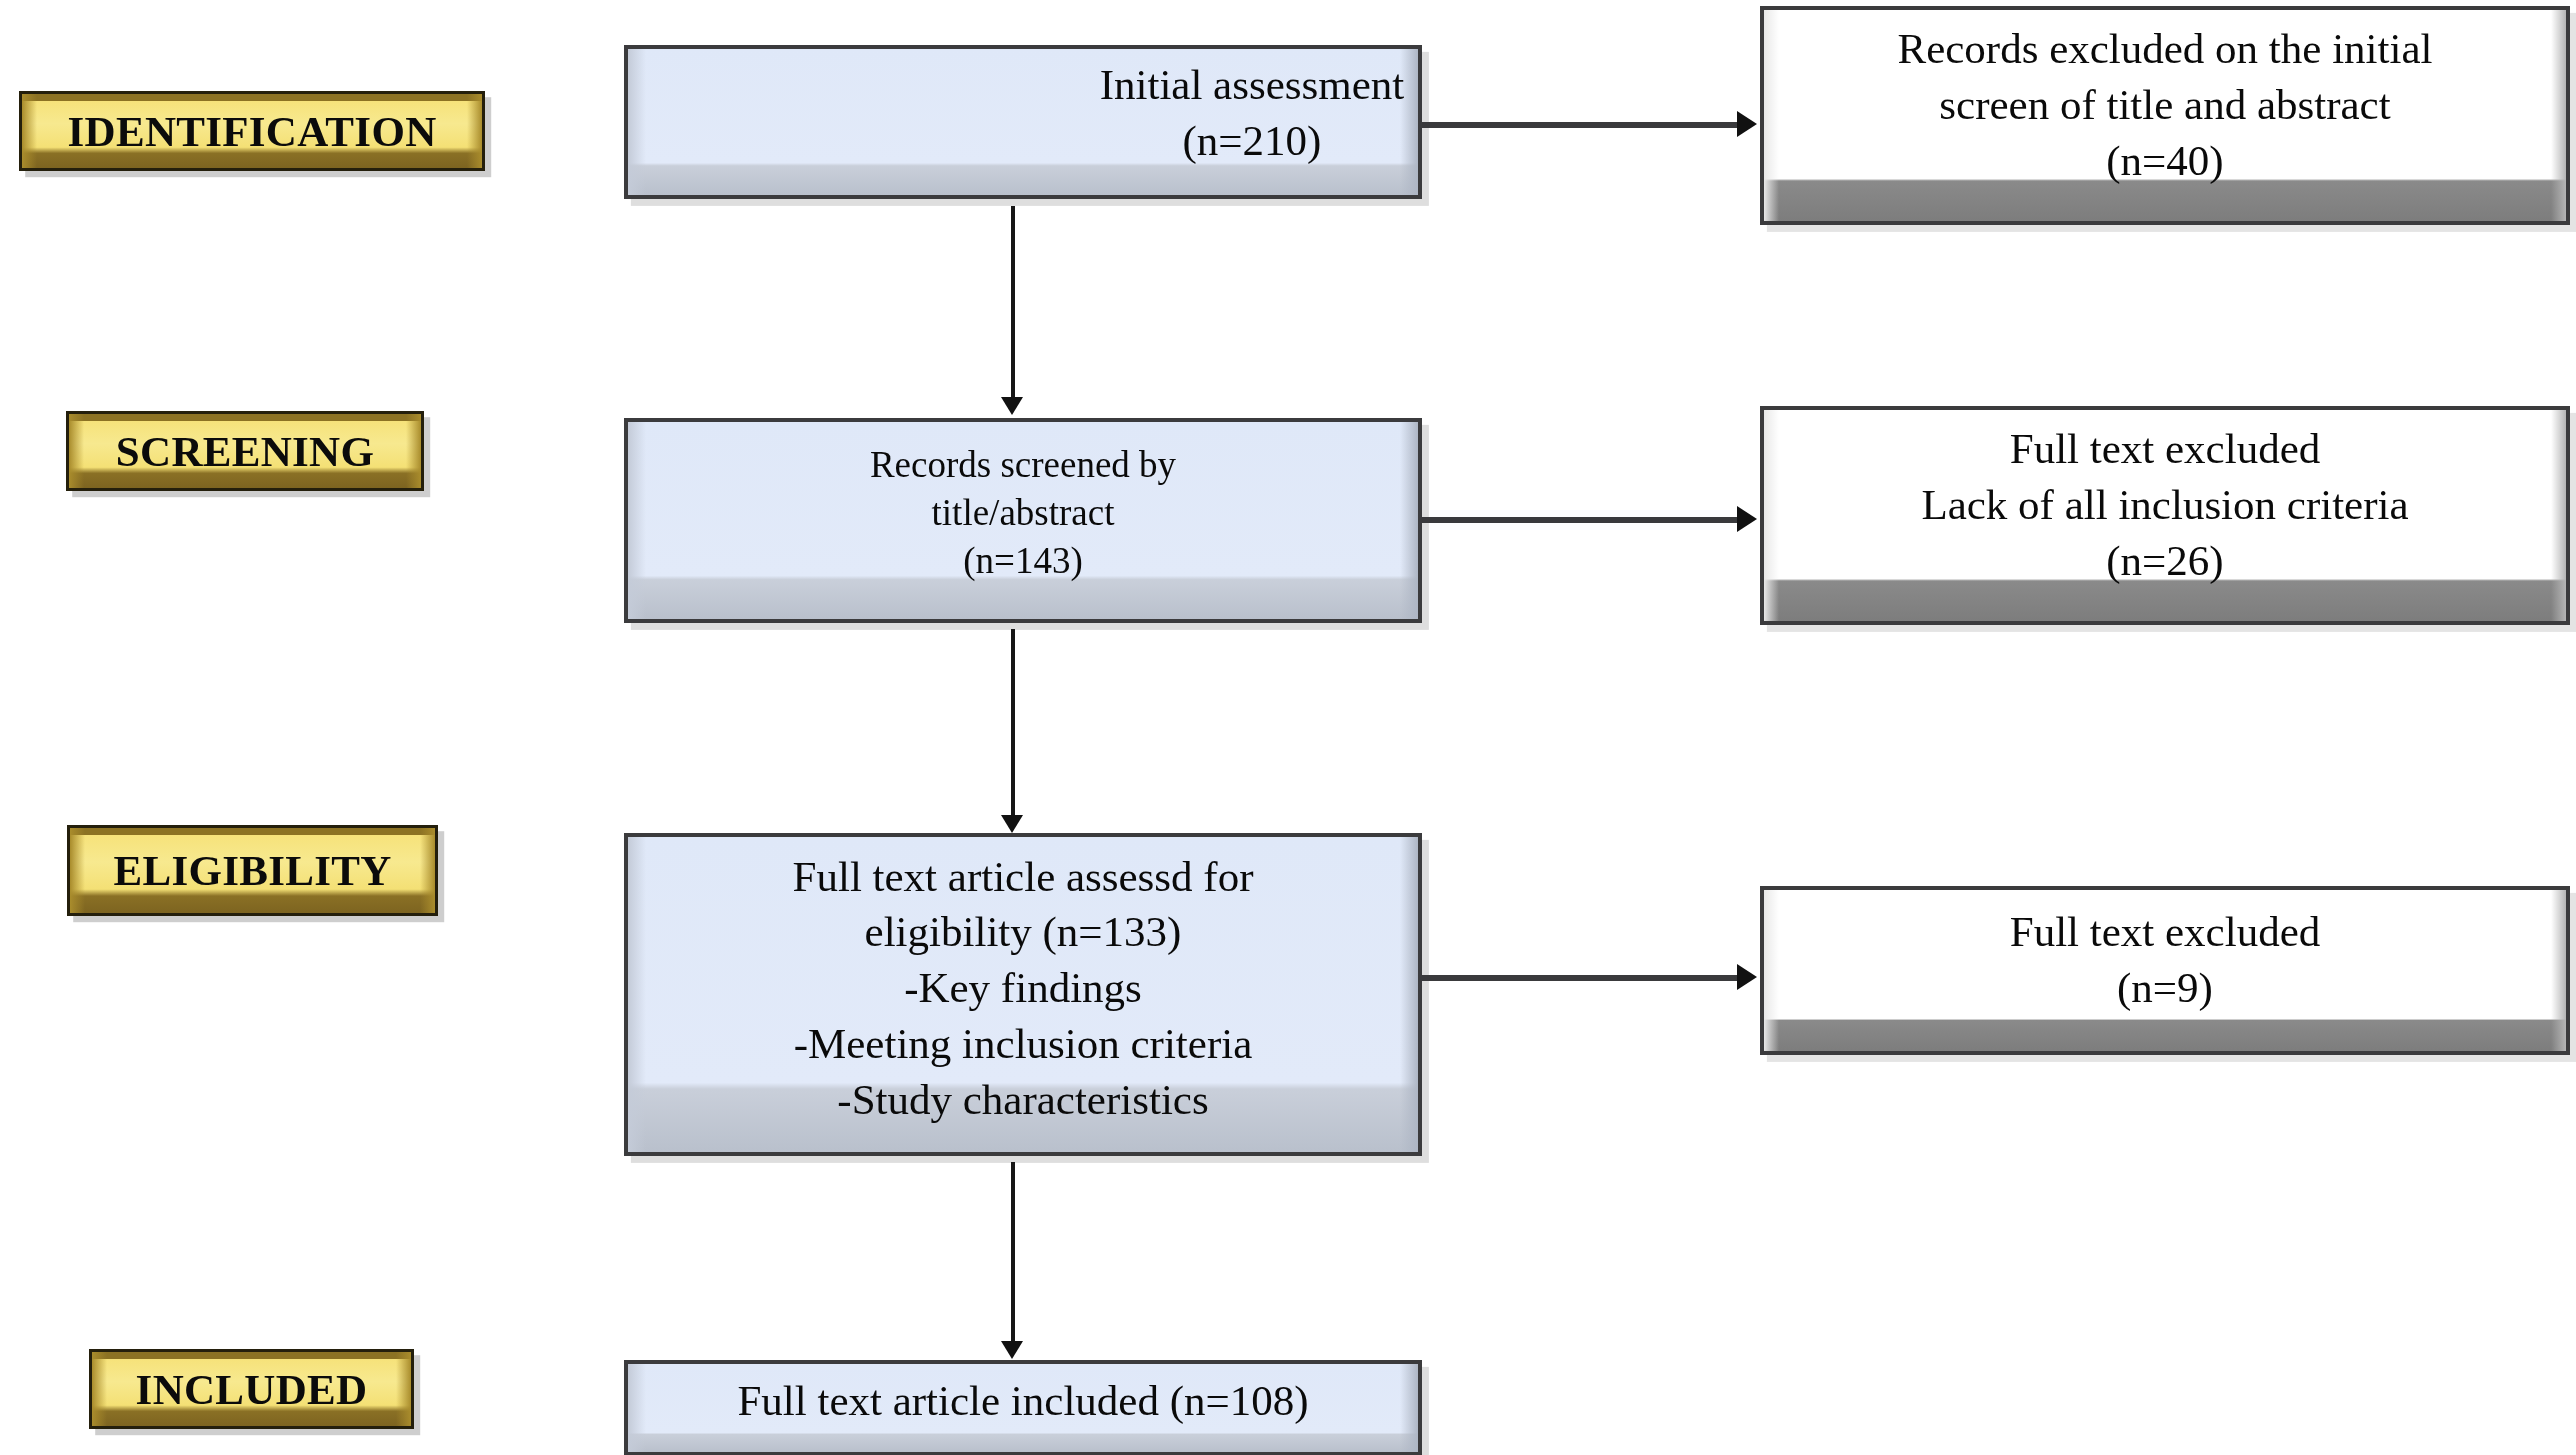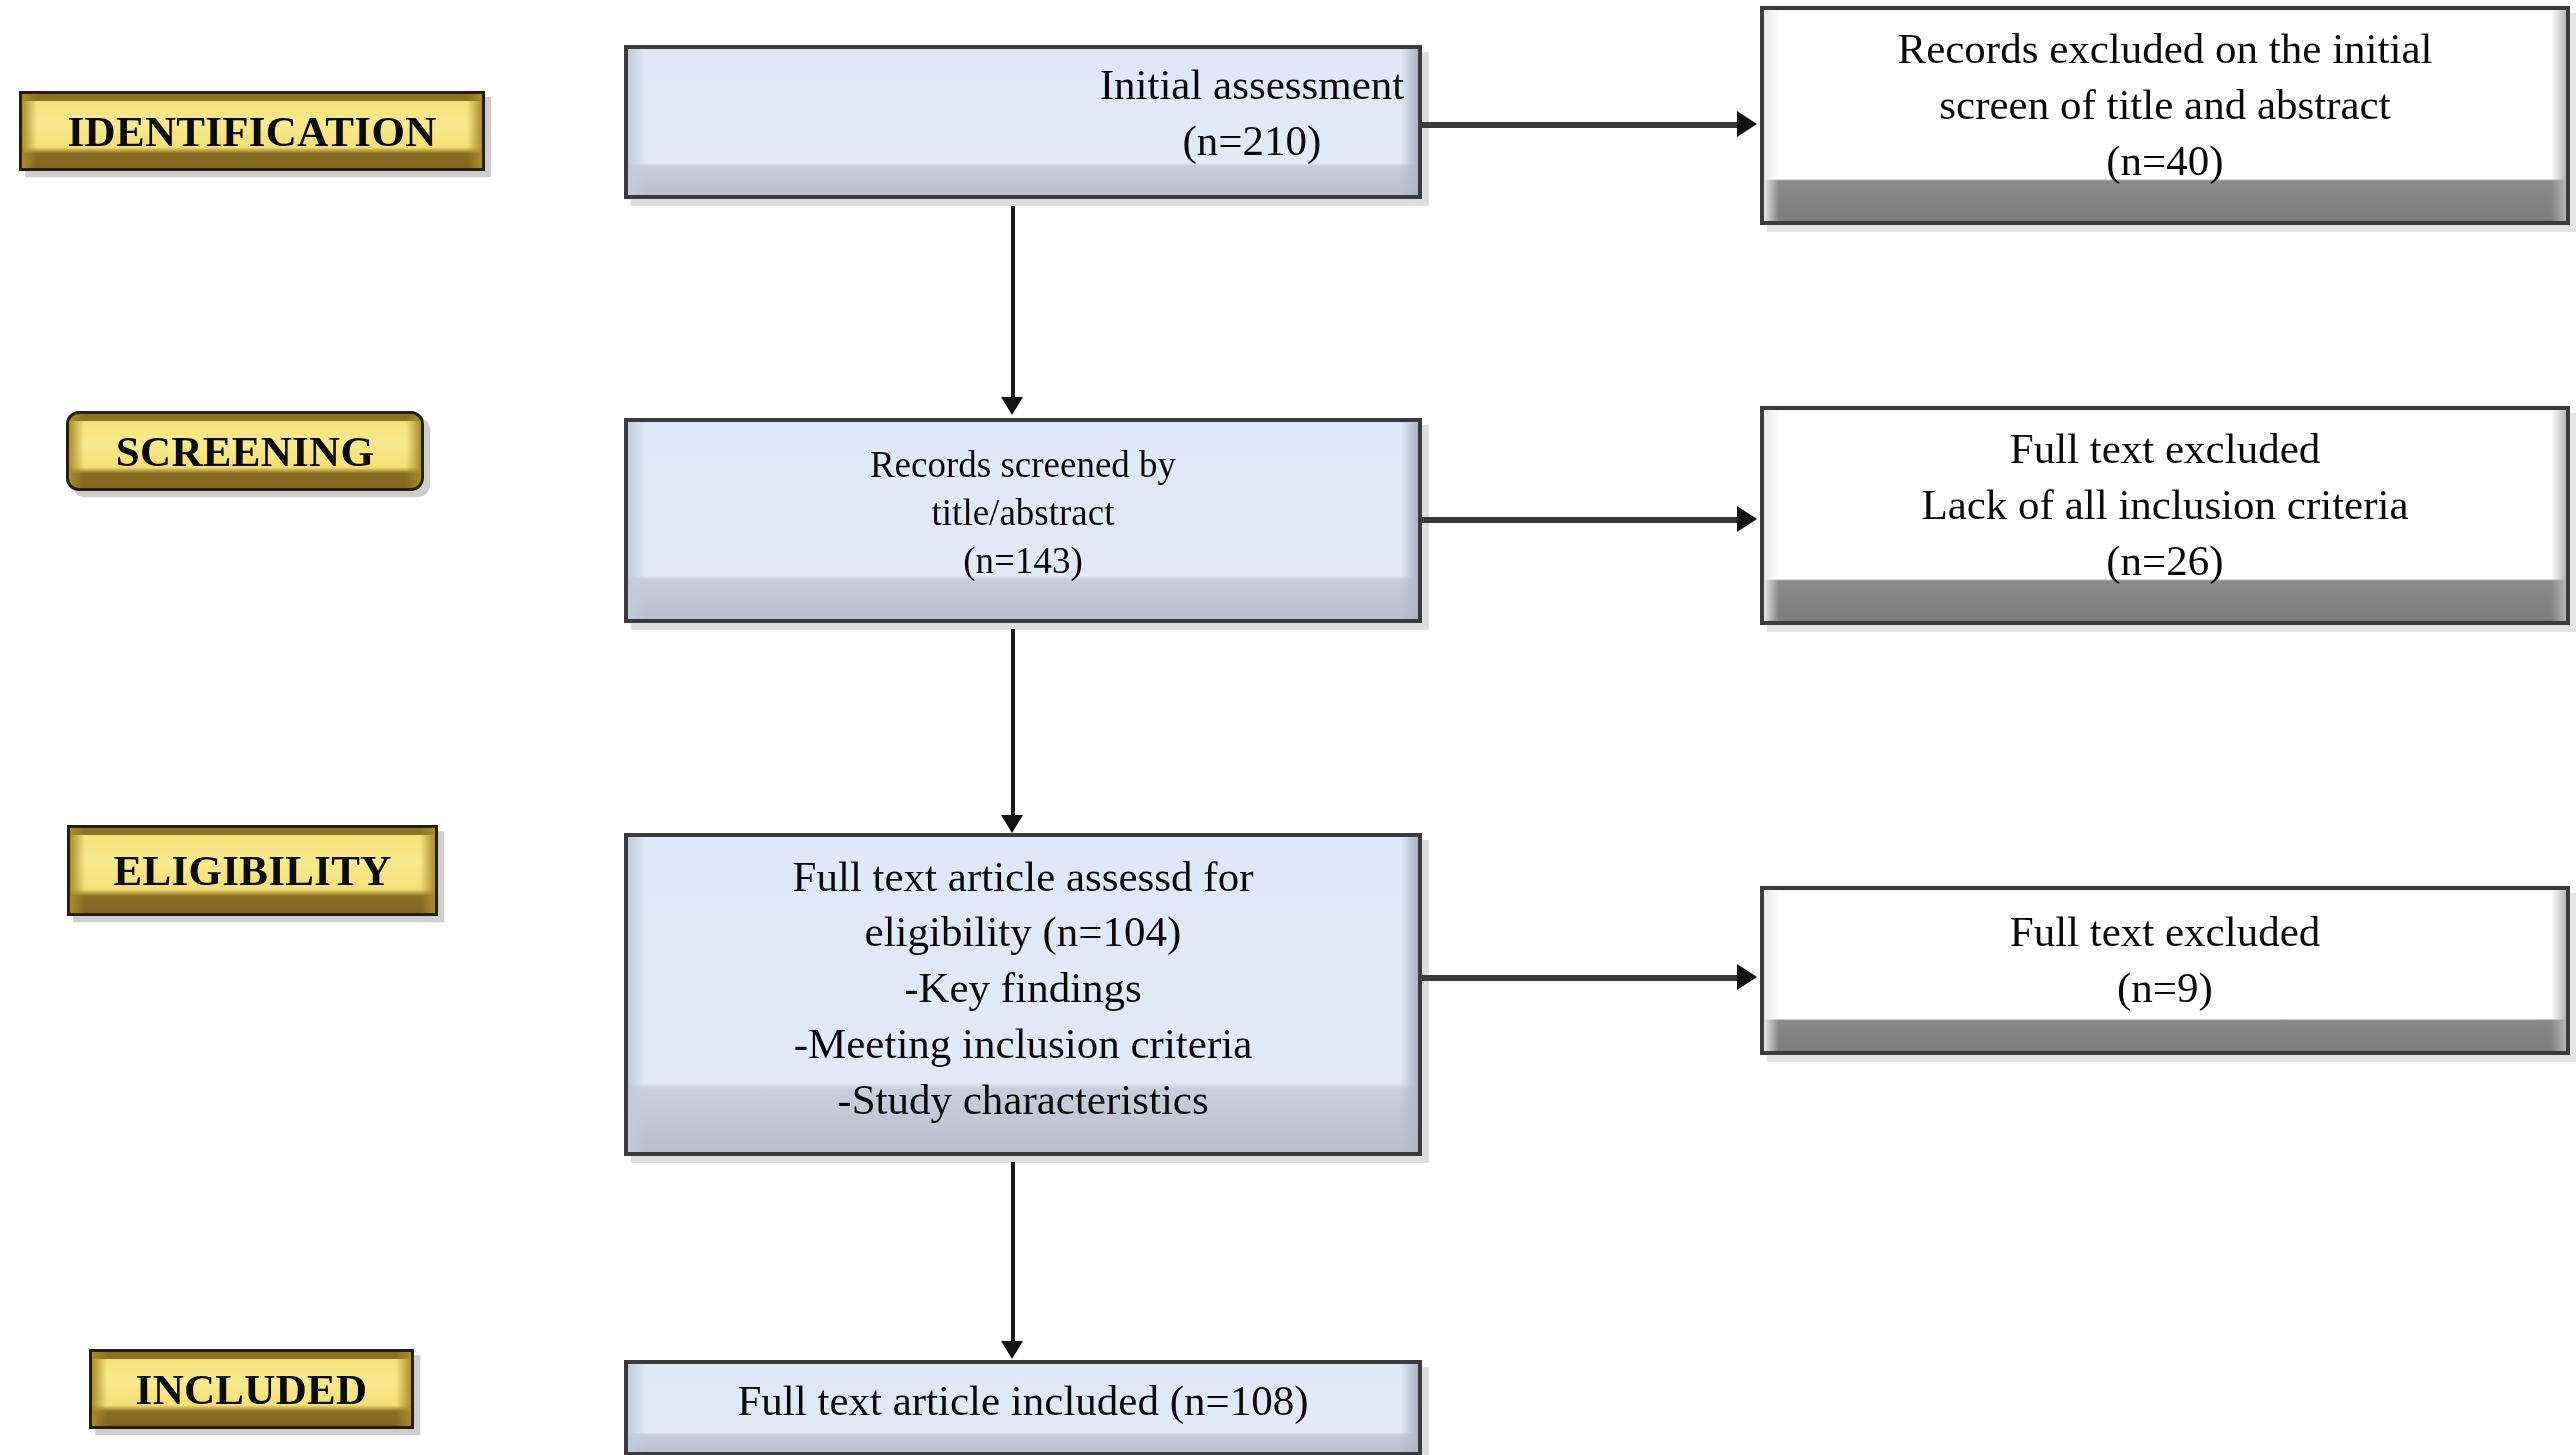--- a/index.html
+++ b/index.html
@@ -190,21 +190,21 @@
 </style>
 </head>
 <body>
 
 <div id="canvas">
 
   <div class="stage-label" style="left:19px; top:70px; width:466px; height:80px;margin-top:21px;">
     <span style="font-size:43px;">IDENTIFICATION</span>
   </div>
 
-  <div class="stage-label" style="left:66px; top:411px; width:358px; height:80px;border-radius:13px;">
+  <div class="stage-label" style="left:66px; top:411px; width:358px; height:80px;">
     <span style="font-size:43px;">SCREENING</span>
   </div>
 
   <div class="stage-label" style="left:67px; top:825px; width:371px; height:91px;">
     <span style="font-size:43px;">ELIGIBILITY</span>
   </div>
 
   <div class="stage-label" style="left:89px; top:1349px; width:325px; height:80px;">
     <span style="font-size:43px;">INCLUDED</span>
   </div>
@@ -215,21 +215,21 @@
   </div>
 
   <div class="box-blue" style="left:624px; top:418px; width:798px; height:205px;">
     <div class="txt" style="font-size:37px; padding-bottom:15px;">Records screened by
 title/abstract
 (n=143)</div>
   </div>
 
   <div class="box-blue" style="left:624px; top:833px; width:798px; height:323px;">
     <div class="txt" style="font-size:43px; padding-bottom:12.4px;">Full text article assessd for
-eligibility (n=104)
+eligibility (n=133)
 -Key findings
 -Meeting inclusion criteria
 -Study characteristics</div>
   </div>
 
   <div class="box-blue" style="left:624px; top:1360px; width:798px; height:96px;">
     <div class="txt" style="font-size:43px; padding-bottom:15px;">Full text article included (n=108)</div>
   </div>
 
   <div class="box-white" style="left:1760px; top:5.5px; width:810px; height:219px;">

